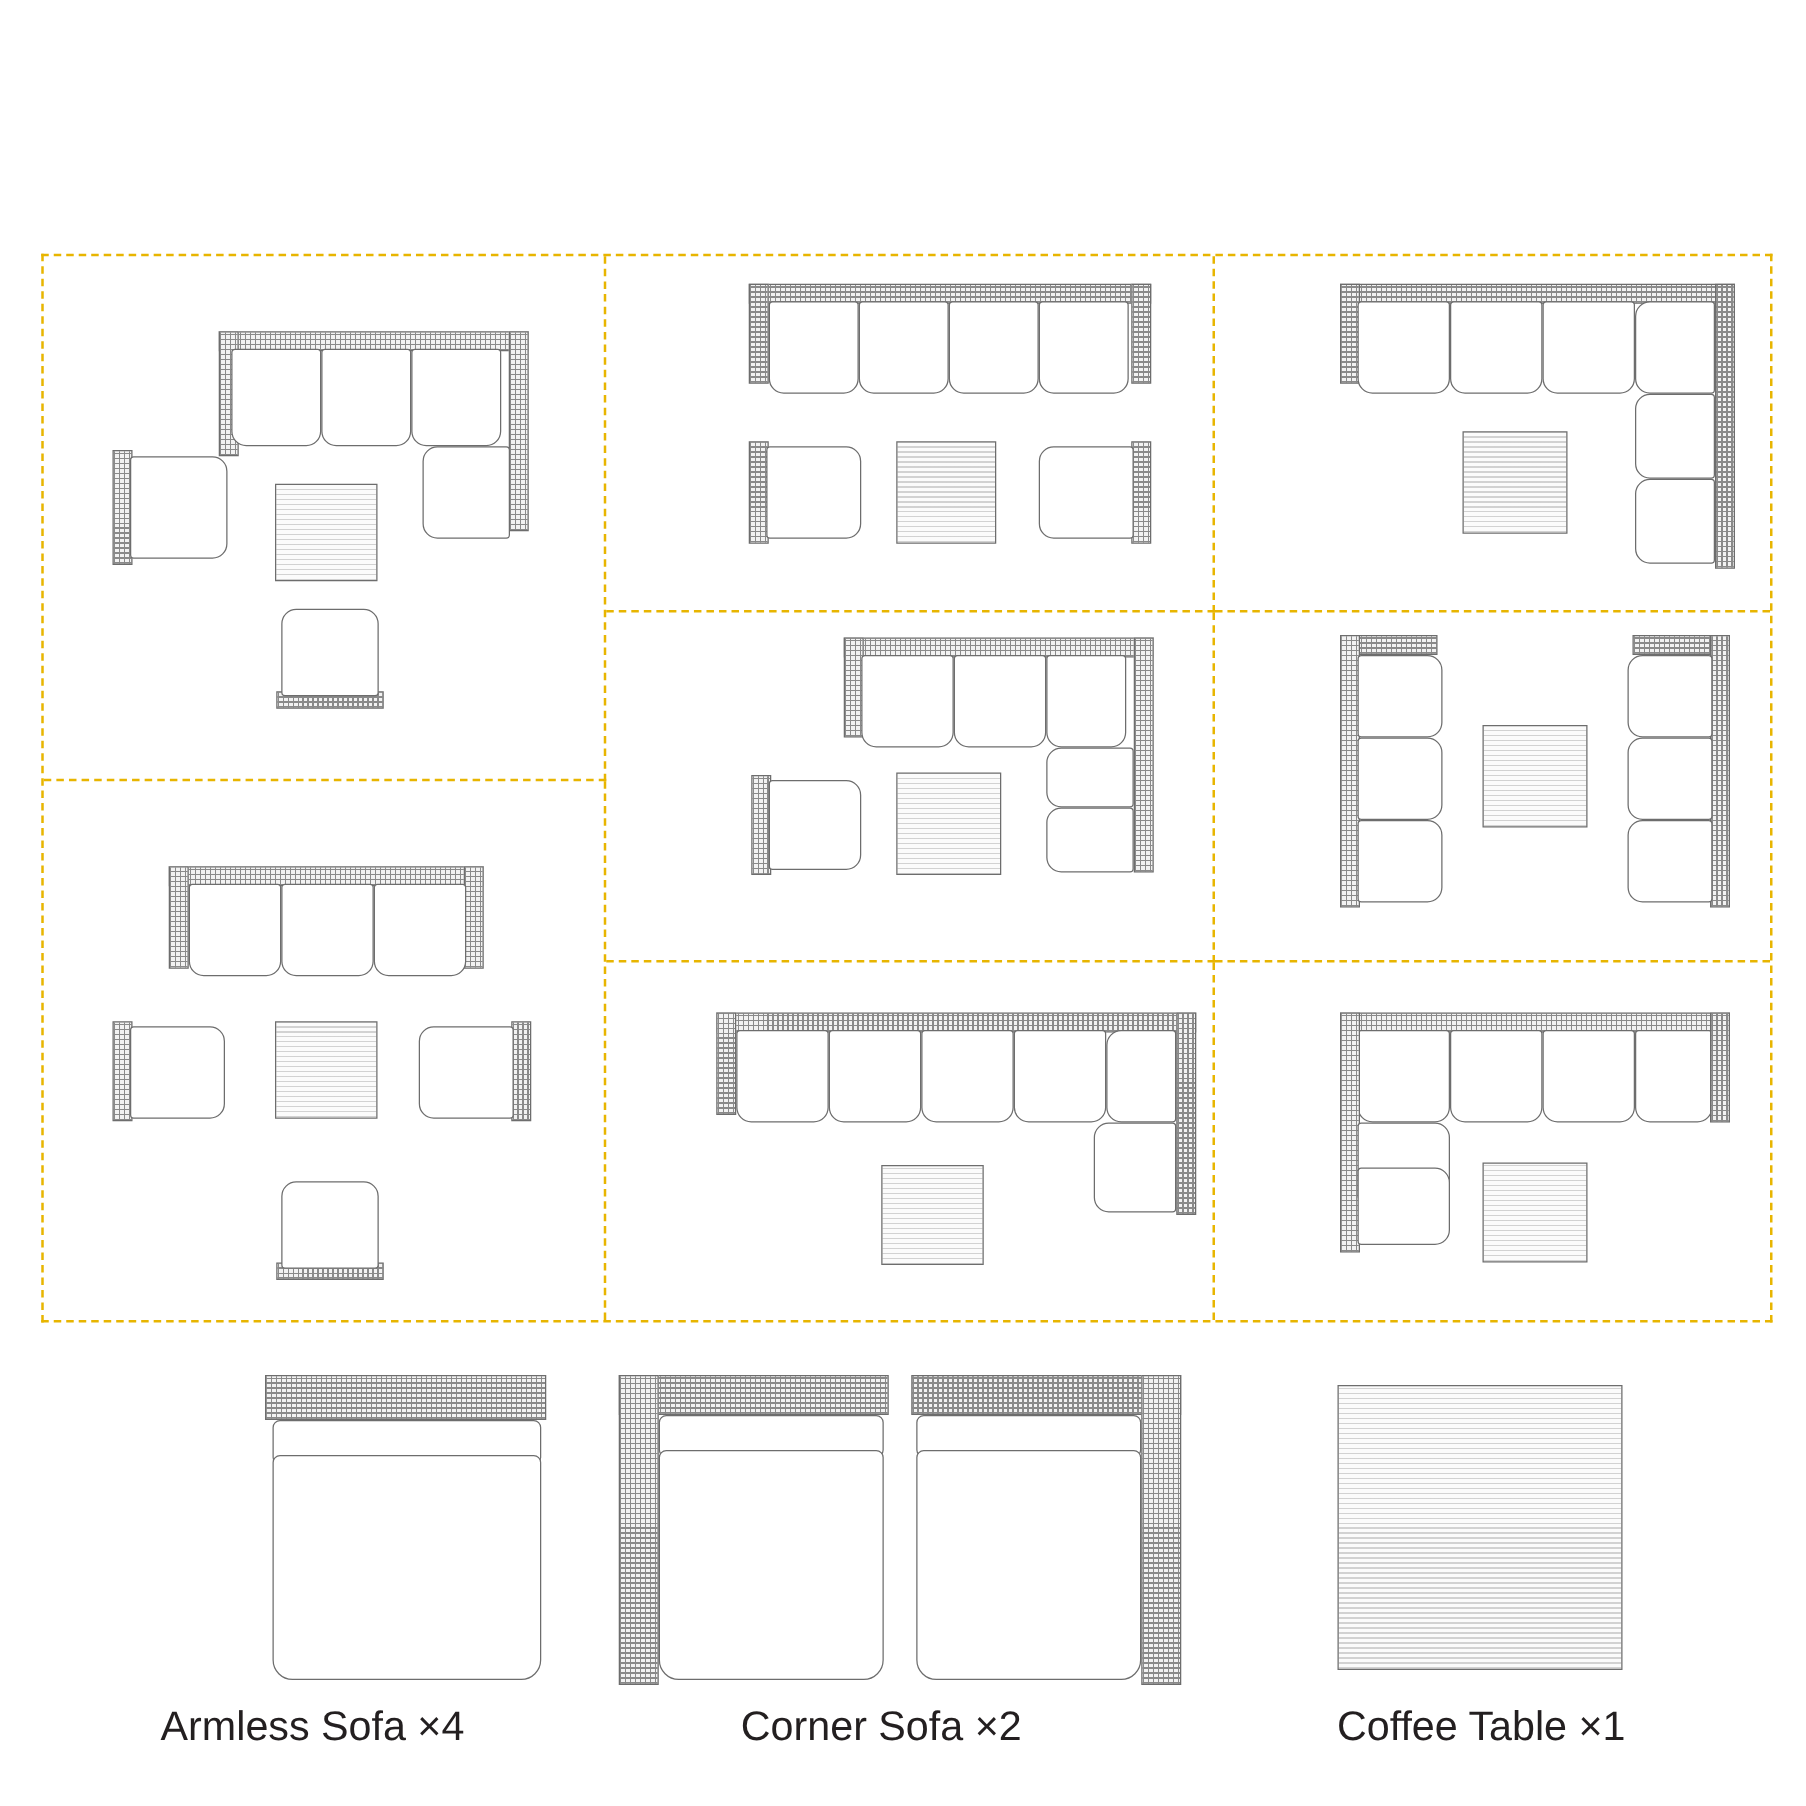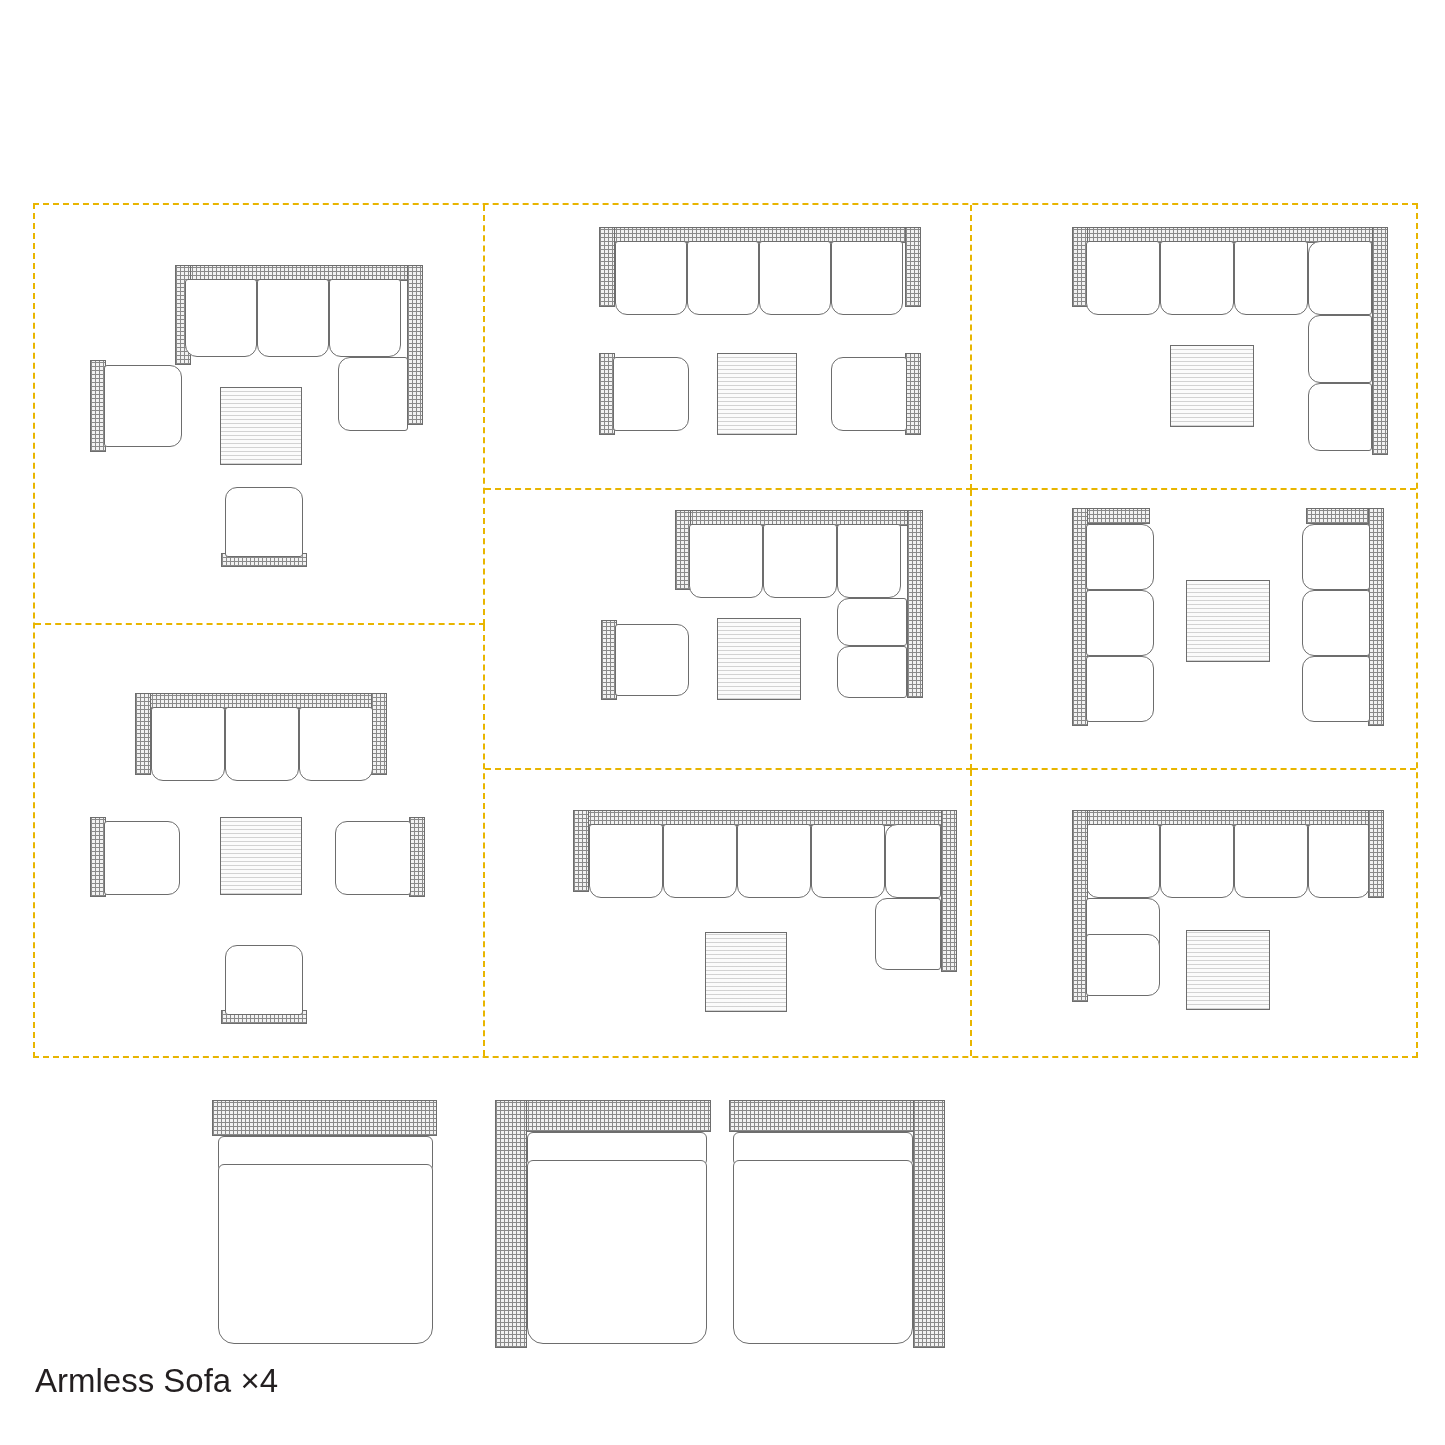--- a/index.html
+++ b/index.html
@@ -102,21 +102,21 @@
   
   .legend {
     position: absolute;
     left: 0;
     top: 1090px;
     width: 1445px;
     height: 355px;
   }
   .legend-item {
     position: absolute;
-    text-align: left;
+    text-align: center;
   }
   .legend-art {
     position: relative;
     margin: 0 auto;
   }
   .legend-label {
     font-size: 33px;
     color: #231f20;
     margin-top: 14px;
     line-height: 1;
@@ -304,18 +304,25 @@
         <div class="rail" style="left:15px; top:0px; width:216px; height:32px; position:absolute;"></div>
         <div class="rail" style="left:15px; top:0px; width:32px; height:248px; position:absolute;"></div>
         <div class="cushion" style="left:47px; top:32px; width:180px; height:34px; border-radius:6px; position:absolute;"></div>
         <div class="cushion" style="left:47px; top:60px; width:180px; height:184px; border-radius:6px 6px 16px 16px; position:absolute;"></div>
 
         <div class="rail" style="left:249px; top:0px; width:216px; height:32px; position:absolute;"></div>
         <div class="rail" style="left:433px; top:0px; width:32px; height:248px; position:absolute;"></div>
         <div class="cushion" style="left:253px; top:32px; width:180px; height:34px; border-radius:6px; position:absolute;"></div>
         <div class="cushion" style="left:253px; top:60px; width:180px; height:184px; border-radius:6px 6px 16px 16px; position:absolute;"></div>
       </div>
-    </div>
-
+      <div class="legend-label">Corner Sofa ×2</div>
+    </div>
+
+    <div class="legend-item" style="left:960px; top:10px; width:450px;">
+      <div class="legend-art" style="width:230px; height:250px;">
+        <div class="table-top" style="left:0px; top:8px; width:228px; height:228px; position:absolute;"></div>
+      </div>
+      <div class="legend-label">Coffee Table ×1</div>
+    </div>
 
   </div>
 
 </div>
 
 </body></html>

